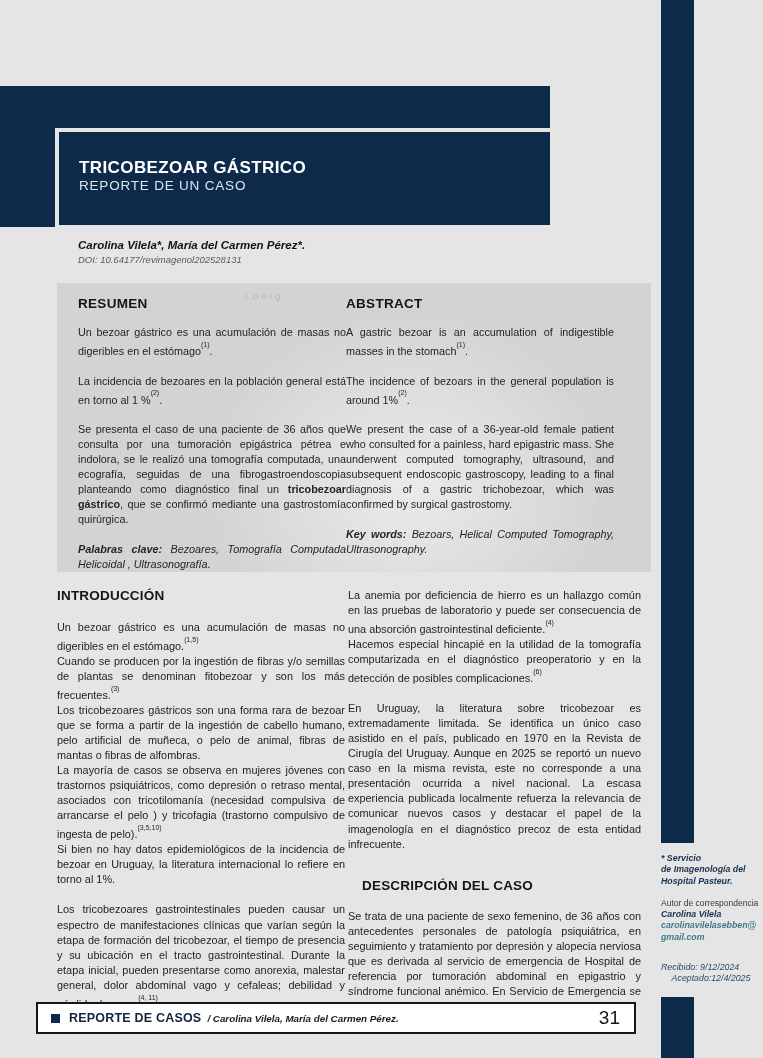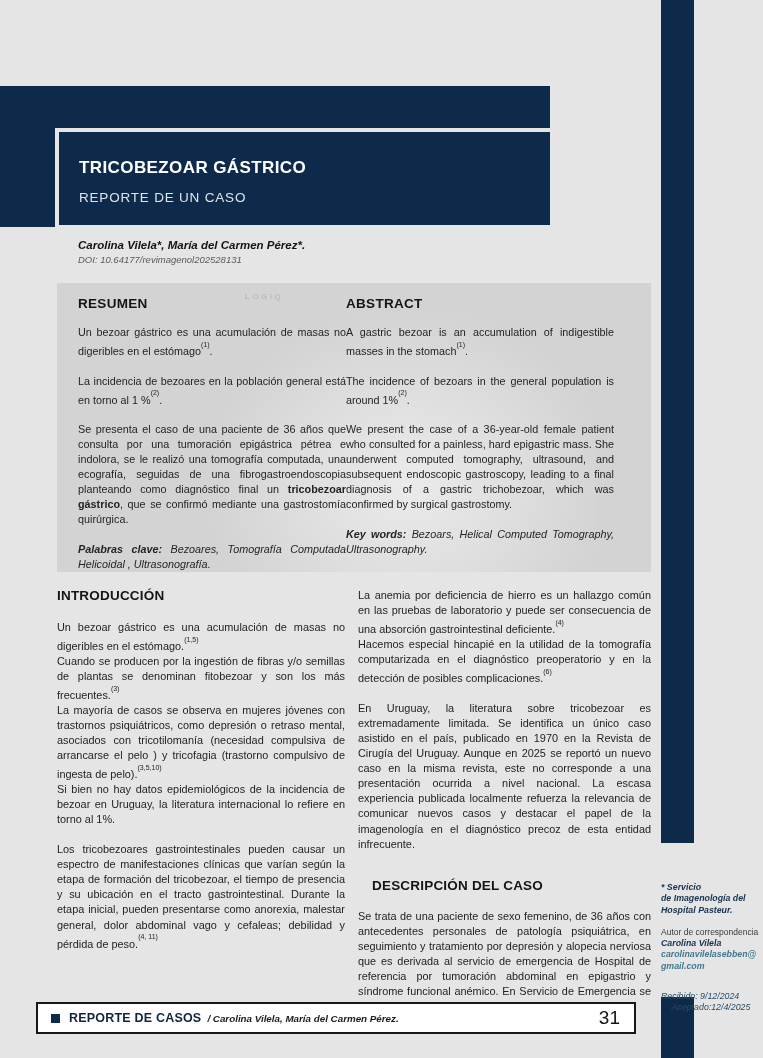--- a/index.html
+++ b/index.html
@@ -10,21 +10,21 @@
   .abs{position:absolute;}
   
   .navy{background:#0e2a4a;}
   .band-top{left:0;top:86px;width:550px;height:42px;}
   .band-left{left:0;top:86px;width:55px;height:141px;}
   .bar-right-top{left:661px;top:0;width:33px;height:843px;}
   .bar-right-bottom{left:661px;top:997px;width:33px;height:61px;}
   
   .title-box{left:59px;top:132px;width:491px;height:93px;box-sizing:border-box;padding:26px 0 0 20px;}
   .title{font-size:17px;font-weight:bold;color:#ffffff;letter-spacing:0.4px;}
-  .subtitle{font-size:13.5px;color:#dde5ee;letter-spacing:0.8px;margin-top:12px;}
+  .subtitle{font-size:13.5px;color:#dde5ee;letter-spacing:0.8px;margin-top:0;}
   
   .byline{left:78px;top:239px;}
   .authors{font-size:11.5px;font-weight:bold;font-style:italic;color:#131313;}
   .doi{font-size:9.5px;font-style:italic;color:#5a5a5a;margin-top:3px;}
   
   .abstract-box{left:57px;top:283px;width:594px;height:289px;background:#d3d3d3;overflow:hidden;}
   .abstract-box::before{
     content:"";position:absolute;left:120px;top:0;width:420px;height:289px;
     background:radial-gradient(ellipse at 55% 70%, rgba(255,255,255,0.55), rgba(255,255,255,0) 62%);
     pointer-events:none;
@@ -32,30 +32,30 @@
   .watermark{position:absolute;left:188px;top:9px;font-size:8px;font-weight:bold;
     letter-spacing:2.5px;color:#bcbcbc;}
   .ab-cols{position:relative;display:flex;padding:13px 19px 0 21px;}
   .ab-col{width:268px;}
   .ab-col h2{font-size:13.5px;margin:0 0 14px 0;color:#151515;letter-spacing:0.3px;font-weight:bold;}
   .ab-col p{font-size:10.8px;line-height:15px;text-align:justify;margin:0 0 15px 0;color:#242424;}
   .kw{font-style:italic;}
   .kw-label{font-weight:bold;font-style:italic;}
   .b{font-weight:bold;}
   
-  .main-cols{left:57px;top:588px;width:594px;display:flex;gap:3px;justify-content:space-between;}
+  .main-cols{left:57px;top:588px;width:594px;display:flex;gap:3px;}
   .col{width:288px;}
   .col.right{width:293px;}
   .col h3{font-size:13.5px;font-weight:bold;margin:0 0 17px 0;color:#151515;letter-spacing:0.2px;}
   .col p{font-size:10.9px;line-height:15.1px;text-align:justify;margin:0;color:#232323;}
   .col p.gap{margin-top:15px;}
   .case-heading{margin:26px 0 16px 0 !important;padding-left:14px;}
   .ref{font-size:7px;position:relative;top:-3.5px;}
   
-  .sidenotes{left:661px;top:882px;width:100px;font-size:8.8px;line-height:11.3px;}
+  .sidenotes{left:661px;top:853px;width:100px;font-size:8.8px;line-height:11.3px;}
   .affiliation{font-weight:bold;font-style:italic;color:#16324f;white-space:pre-line;}
   .corr-label{margin-top:11px;color:#3a3a3a;font-size:8.5px;}
   .corr-name{font-weight:bold;font-style:italic;color:#16324f;}
   .email{font-style:italic;color:#41798e;white-space:pre-line;cursor:pointer;font-weight:bold;}
   .received{margin-top:19px;font-style:italic;color:#2a4a66;}
   .accepted{font-style:italic;color:#2a4a66;text-align:center;}
   
   .footer{left:36px;top:1002px;width:596px;height:28px;border:2px solid #181818;
     display:flex;align-items:center;background:#ffffff;}
   .bullet{width:9px;height:9px;background:#0e2a4a;margin:0 9px 0 13px;flex:none;}
@@ -101,20 +101,21 @@
         <p class="kw"><span class="kw-label">Key words:</span><span> Bezoars, Helical Computed Tomography, Ultrasonography.</span></p>
       </div>
     </div>
   </div>
 
   <div class="abs main-cols">
     <div class="col left">
       <h3>INTRODUCCIÓN</h3>
       <p><span>Un bezoar gástrico es una acumulación de masas no digeribles en el estómago.</span><sup class="ref">(1,5)</sup></p>
       <p><span>Cuando se producen por la ingestión de fibras y/o semillas de plantas se denominan fitobezoar y son los más frecuentes.</span><sup class="ref">(3)</sup></p>
+      <p><span>Los tricobezoares gástricos son una forma rara de bezoar que se forma a partir de la ingestión de cabello humano, pelo artificial de muñeca, o pelo de animal, fibras de mantas o fibras de alfombras.</span></p>
       <p><span>La mayoría de casos se observa en mujeres jóvenes con trastornos psiquiátricos, como depresión o retraso mental, asociados con tricotilomanía (necesidad compulsiva de arrancarse el pelo ) y tricofagia (trastorno compulsivo de ingesta de pelo).</span><sup class="ref">(3,5,10)</sup></p>
       <p><span>Si bien no hay datos epidemiológicos de la incidencia de bezoar en Uruguay, la literatura internacional lo refiere en torno al 1%.</span></p>
       <p class="gap"><span>Los tricobezoares gastrointestinales pueden causar un espectro de manifestaciones clínicas que varían según la etapa de formación del tricobezoar, el tiempo de presencia y su ubicación en el tracto gastrointestinal. Durante la etapa inicial, pueden presentarse como anorexia, malestar general, dolor abdominal vago y cefaleas; debilidad y pérdida de peso.</span><sup class="ref">(4, 11)</sup></p>
     </div>
     <div class="col right">
       <p><span>La anemia por deficiencia de hierro es un hallazgo común en las pruebas de laboratorio y puede ser consecuencia de una absorción gastrointestinal deficiente.</span><sup class="ref">(4)</sup></p>
       <p><span>Hacemos especial hincapié en la utilidad de la tomografía computarizada en el diagnóstico preoperatorio y en la detección de posibles complicaciones.</span><sup class="ref">(6)</sup></p>
       <p class="gap"><span>En Uruguay, la literatura sobre tricobezoar es extremadamente limitada. Se identifica un único caso asistido en el país, publicado en 1970 en la Revista de Cirugía del Uruguay. Aunque en 2025 se reportó un nuevo caso en la misma revista, este no corresponde a una presentación ocurrida a nivel nacional. La escasa experiencia publicada localmente refuerza la relevancia de comunicar nuevos casos y destacar el papel de la imagenología en el diagnóstico precoz de esta entidad infrecuente.</span></p>
       <h3 class="case-heading">DESCRIPCIÓN DEL CASO</h3>
       <p><span>Se trata de una paciente de sexo femenino, de 36 años con antecedentes personales de patología psiquiátrica, en seguimiento y tratamiento por depresión y alopecia nerviosa que es derivada al servicio de emergencia de Hospital de referencia por tumoración abdominal en epigastrio y síndrome funcional anémico.  En Servicio de Emergencia se destaca de la anamnesis dolor abdominal inespecífico</span></p>

